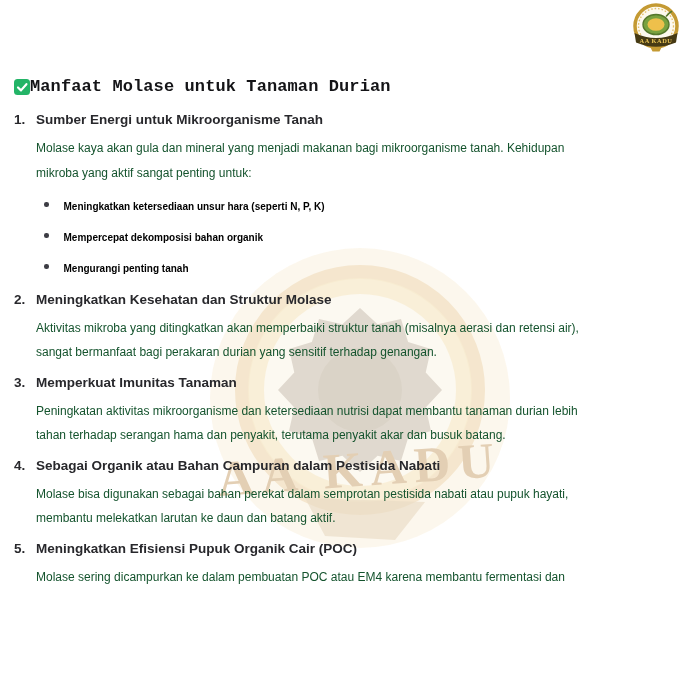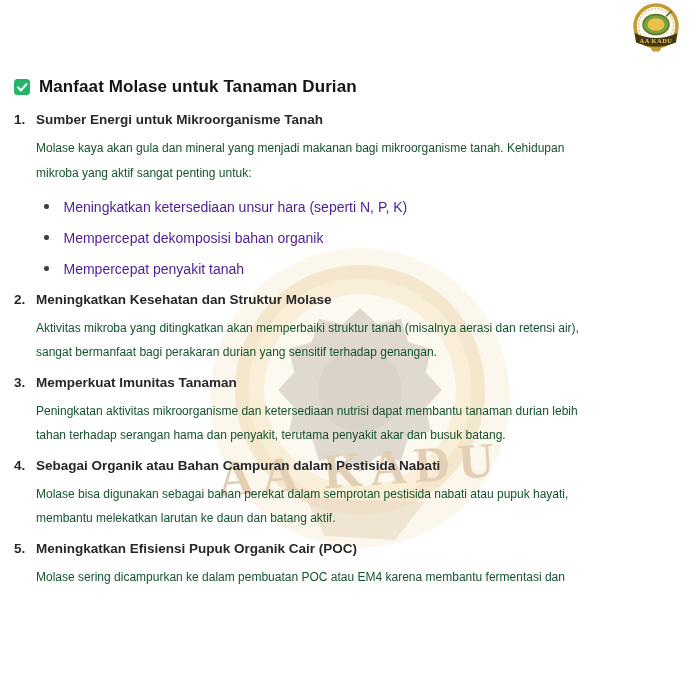--- a/index.html
+++ b/index.html
@@ -27,22 +27,23 @@
     z-index: 2;
   }
 
   
   .content {
     position: relative; z-index: 1;
     padding: 77px 22px 0 14px;
   }
 
   .title-row {
-    display: flex; align-items: center; gap: 9px;
+    display: flex; align-items: center; 
     margin: 0 0 16px 0;
+    font-family: Liberation Mono, monospace;
   }
   .check-box {
     width: 16px; height: 16px; flex: 0 0 16px;
     background: #23b467; border-radius: 3.5px;
     display: inline-flex; align-items: center; justify-content: center;
   }
   .page-title {
     font-size: 17px; font-weight: 700; color: #141417;
     letter-spacing: 0.1px; line-height: 19px;
   }
@@ -66,21 +67,21 @@
     display: flex; align-items: baseline;
     margin-bottom: 6.5px;
   }
   .dot {
     width: 4.5px; height: 4.5px; flex: 0 0 4.5px;
     margin-left: 8px; margin-right: 15px;
     border-radius: 50%; background: #3d3d44;
     position: relative; top: -3.5px;
   }
   .bullet-text {
-    font-size: 14px; color: #4c1d95; line-height: 24.5px; white-space: nowrap;
+    font-size: 10px; color: #000000; line-height: 24.5px; white-space: nowrap; font-weight: bold;
   }
 </style>
 </head>
 <body>
 
 <div class="page">
 
   <svg class="watermark" viewBox="0 0 330 330" aria-hidden="true">
     <circle cx="165" cy="158" r="150" fill="#faf0dc"></circle>
     <circle cx="165" cy="150" r="118" fill="#fbf4e4" stroke="#eccf9e" stroke-width="14"></circle>
@@ -129,21 +130,21 @@
           <li>
             <span class="dot"></span>
             <span class="bullet-text">Meningkatkan ketersediaan unsur hara (seperti N, P, K)</span>
           </li>
           <li>
             <span class="dot"></span>
             <span class="bullet-text">Mempercepat dekomposisi bahan organik</span>
           </li>
           <li>
             <span class="dot"></span>
-            <span class="bullet-text">Mempercepat penyakit tanah</span>
+            <span class="bullet-text">Mengurangi penting tanah</span>
           </li>
         </ul>
       </div>
     </div>
 
     <div class="item">
       <div class="item-head">
         <span class="item-num">2.</span>
         <span class="head-text">Meningkatkan Kesehatan dan Struktur Molase</span>
       </div>

